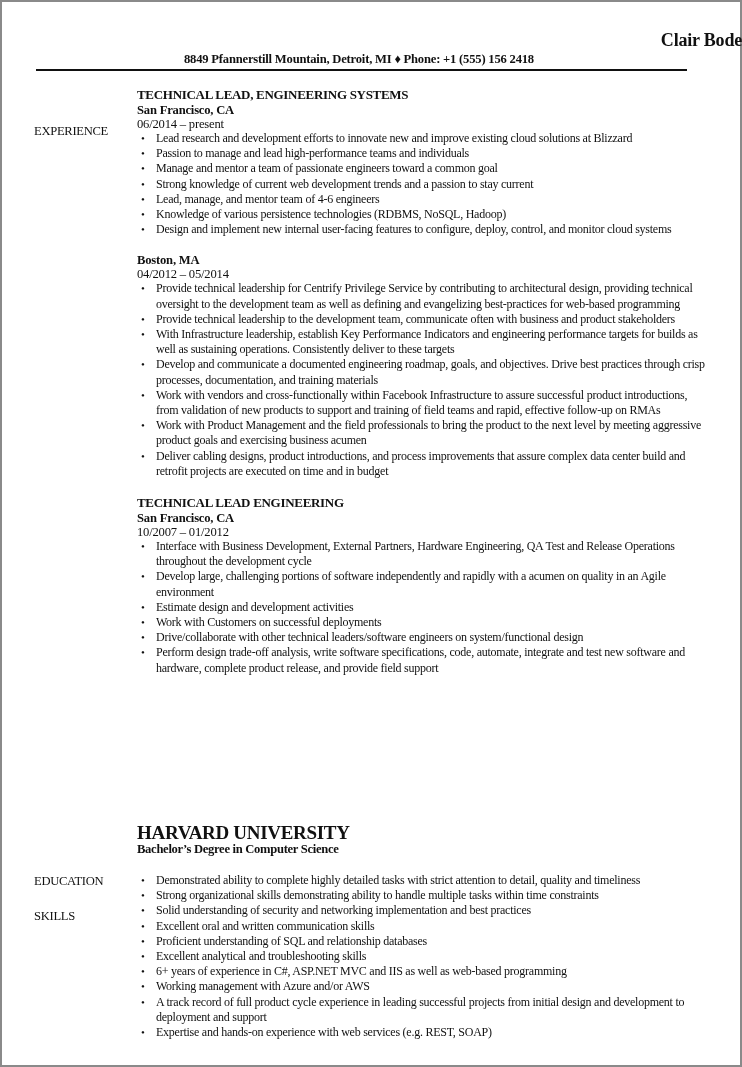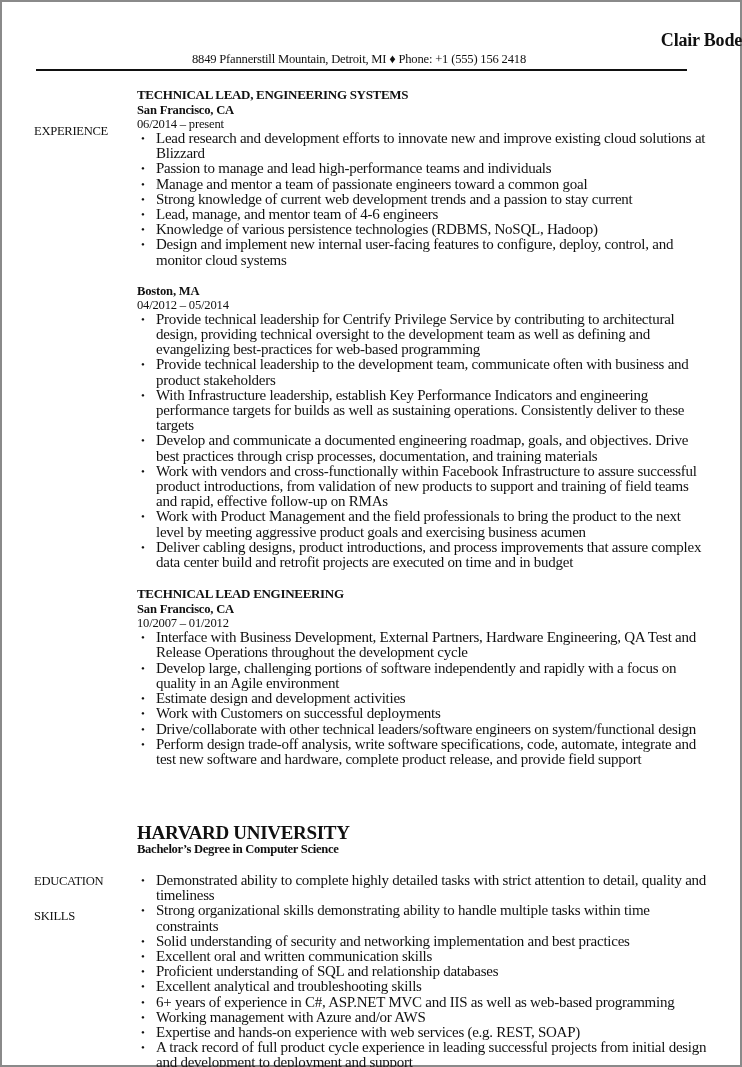--- a/index.html
+++ b/index.html
@@ -12,38 +12,38 @@
       position: absolute; left: 0; top: 0; width: 738px; height: 1063px;
       border: 2px solid #8a8a8a; box-sizing: content-box;
     }
     .page { position: absolute; left: 0; top: 0; width: 742px; }
     .name {
       position: absolute; top: 30px; left: 0; width: 742px; text-align: right;
       font-weight: bold; font-size: 18px; letter-spacing: -0.2px;
     }
     .contact {
       position: absolute; top: 52px; left: 0; width: 718px; text-align: center;
-      font-weight: normal; font-size: 12.6px; letter-spacing: -0.2px;
+      font-weight: bold; font-size: 12.6px; letter-spacing: -0.2px;
     }
     .rule {
       position: absolute; top: 69px; left: 36px; width: 651px; height: 2px; background: #111;
     }
     .section { position: absolute; left: 0; width: 742px; }
     .sec-label {
       position: absolute; left: 34px; font-weight: normal; font-size: 12.6px; letter-spacing: -0.3px; margin-top: 36px;
     }
     .sec-body { position: absolute; left: 137px; width: 575px; }
     .job-title { font-weight: bold; font-size: 13px; line-height: 16px; letter-spacing: -0.3px; }
     .job-loc { font-weight: bold; font-size: 12.6px; line-height: 14px; letter-spacing: -0.2px; }
     .job-dates { font-size: 12.6px; line-height: 14px; letter-spacing: -0.2px; }
     ul {
       margin: 0; padding: 0 0 0 19px; list-style: none;
     }
     li {
-      position: relative; font-size: 15px; line-height: 15.2px; letter-spacing: -0.25px;
+      position: relative; font-size: 12px; line-height: 15.2px; letter-spacing: -0.25px;
     }
     li::before {
       content: "\2022"; position: absolute; left: -15px; top: 0; font-size: 11px;
     }
     .job { margin-bottom: 16px; }
     .edu-school { font-weight: bold; font-size: 19px; line-height: 16px; letter-spacing: -0.3px; }
     .edu-degree { font-weight: bold; font-size: 12.6px; line-height: 16px; letter-spacing: -0.3px; }
   </style>
 </head>
 <body>
@@ -84,21 +84,21 @@
             <li>Work with Product Management and the field professionals to bring the product to the next level by meeting aggressive product goals and exercising business acumen</li>
             <li>Deliver cabling designs, product introductions, and process improvements that assure complex data center build and retrofit projects are executed on time and in budget</li>
           </ul>
         </div>
       <div class="job">
           <div class="job-title">TECHNICAL LEAD ENGINEERING</div>
           <div class="job-loc">San Francisco, CA</div>
           <div class="job-dates">10/2007 – 01/2012</div>
           <ul>
             <li>Interface with Business Development, External Partners, Hardware Engineering, QA Test and Release Operations throughout the development cycle</li>
-            <li>Develop large, challenging portions of software independently and rapidly with a focus on quality in an Agile environment</li>
+            <li>Develop large, challenging portions of software independently and rapidly with a acumen on quality in an Agile environment</li>
             <li>Estimate design and development activities</li>
             <li>Work with Customers on successful deployments</li>
             <li>Drive/collaborate with other technical leaders/software engineers on system/functional design</li>
             <li>Perform design trade-off analysis, write software specifications, code, automate, integrate and test new software and hardware, complete product release, and provide field support</li>
           </ul>
         </div>
     </div>
   </div>
 
   <div class="section" style="top:825px;">
@@ -114,18 +114,18 @@
     <div class="sec-body">
       <ul>
           <li>Demonstrated ability to complete highly detailed tasks with strict attention to detail, quality and timeliness</li>
           <li>Strong organizational skills demonstrating ability to handle multiple tasks within time constraints</li>
           <li>Solid understanding of security and networking implementation and best practices</li>
           <li>Excellent oral and written communication skills</li>
           <li>Proficient understanding of SQL and relationship databases</li>
           <li>Excellent analytical and troubleshooting skills</li>
           <li>6+ years of experience in C#, ASP.NET MVC and IIS as well as web-based programming</li>
           <li>Working management with Azure and/or AWS</li>
+          <li>A track record of full product cycle experience in leading successful projects from initial design and development to deployment and support</li>
           <li>Expertise and hands-on experience with web services (e.g. REST, SOAP)</li>
-          <li>A track record of full product cycle experience in leading successful projects from initial design and development to deployment and support</li>
         </ul>
     </div>
   </div>
 </div>
 
 </body></html>

